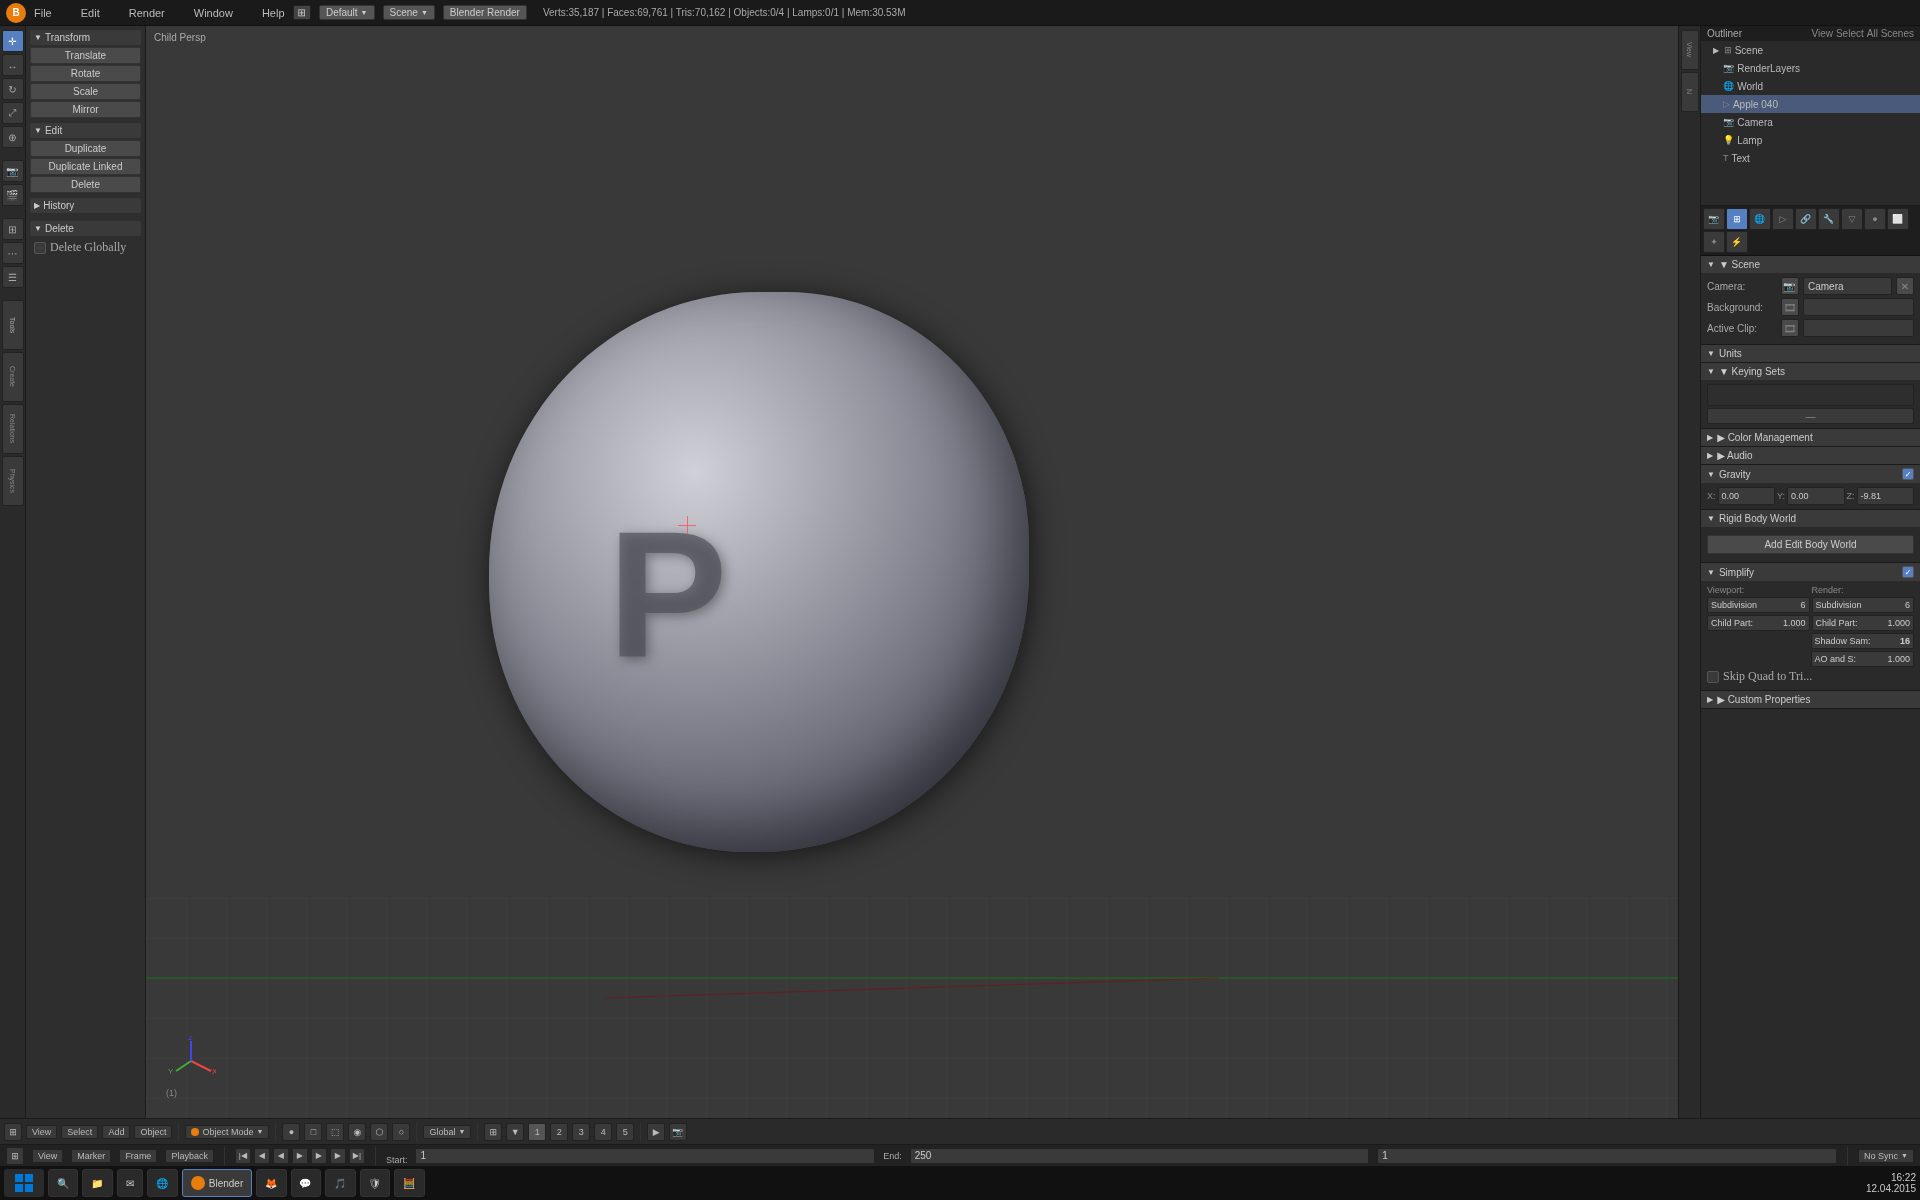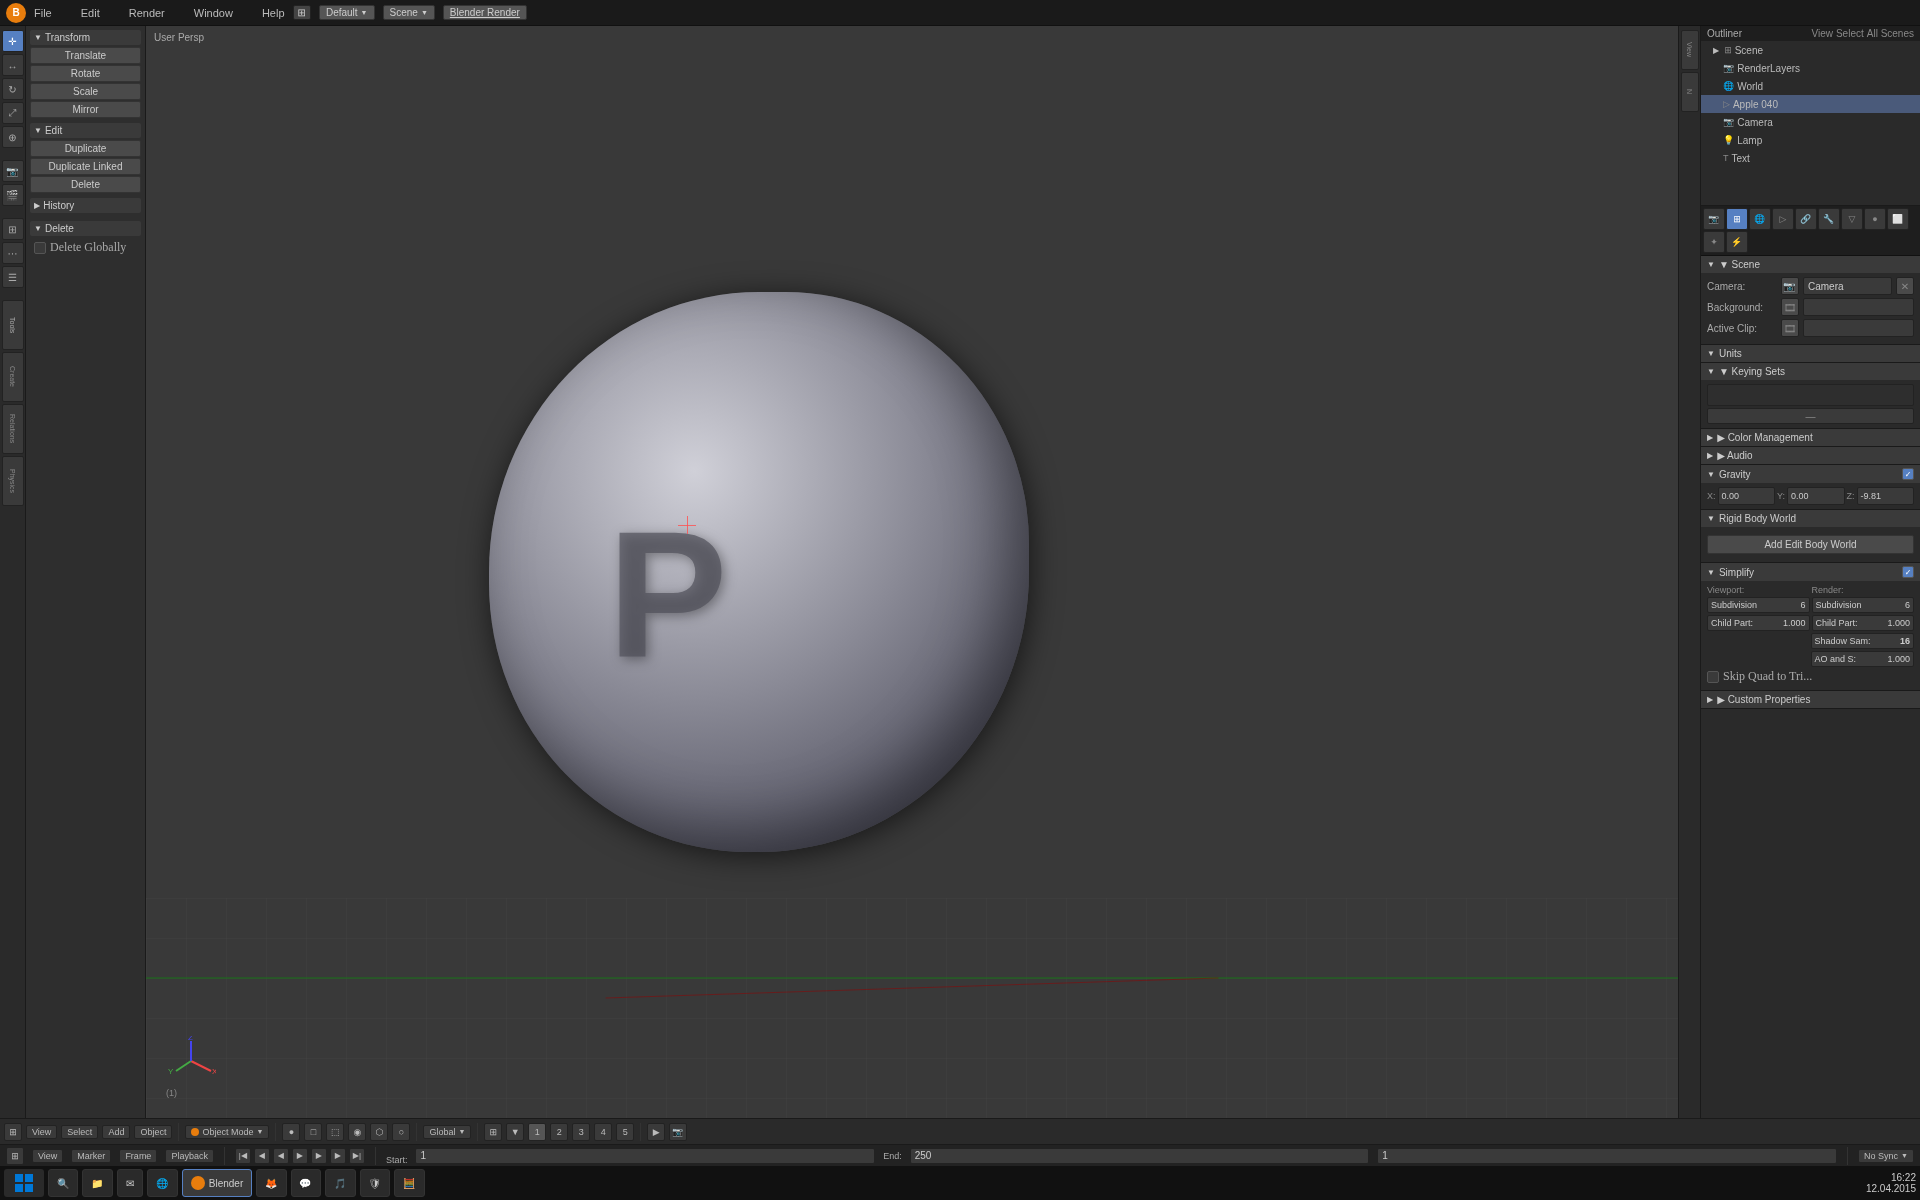--- a/index.html
+++ b/index.html
@@ -60,21 +60,20 @@
       color: #aaa;
       padding-left: 8px;
     }
     .engine-selector {
       background: #555;
       border: 1px solid #333;
       border-radius: 2px;
       padding: 1px 6px;
       font-size: 10px; color: #ccc;
       cursor: pointer;
-      text-decoration: underline;
     }
 
     
     #main-layout {
       display: flex;
       width: 100%;
       height: calc(1200px - 26px - 22px - 60px);
     }
 
     
@@ -593,20 +592,21 @@
     <span>Help</span>
   </div>
   <div class="editor-selector">⊞</div>
   <div class="dropdown-btn">
     <span>Default</span>
   </div>
   <div class="dropdown-btn">
     <span>Scene</span>
   </div>
   <div class="engine-selector">Blender Render</div>
+  <div class="info-bar">Verts:35,187 | Faces:69,761 | Tris:70,162 | Objects:0/4 | Lamps:0/1 | Mem:30.53M</div>
 </div>
 
 <div id="main-layout">
 
   <div id="left-toolbar">
     <div class="toolbar-icon active">✛</div>
     <div class="toolbar-icon">↔</div>
     <div class="toolbar-icon">↻</div>
     <div class="toolbar-icon">⤢</div>
     <div class="toolbar-icon">⊕</div>
@@ -657,21 +657,21 @@
         <span>Delete</span>
       </div>
       <div class="checkbox-row" style="padding: 2px 4px;">
         <div class="checkbox unchecked"></div>
         <span class="checkbox-label">Delete Globally</span>
       </div>
     </div>
   </div>
 
   <div id="viewport">
-    <div class="viewport-label">User Persp</div>
+    <div class="viewport-label">Child Persp</div>
 
     <svg class="floor-grid" style="position:absolute;bottom:0;left:0;width:100%;height:220px;z-index:1;">
       <defs>
         <pattern id="grid" width="40" height="40" patternUnits="userSpaceOnUse">
           <path d="M 40 0 L 0 0 0 40" fill="none" stroke="rgba(100,100,100,0.3)" stroke-width="0.5"></path>
         </pattern>
       </defs>
       <rect width="100%" height="100%" fill="url(#grid)"></rect>
 
       <line x1="0" y1="80" x2="100%" y2="80" stroke="rgba(0,150,0,0.6)" stroke-width="1"></line>

